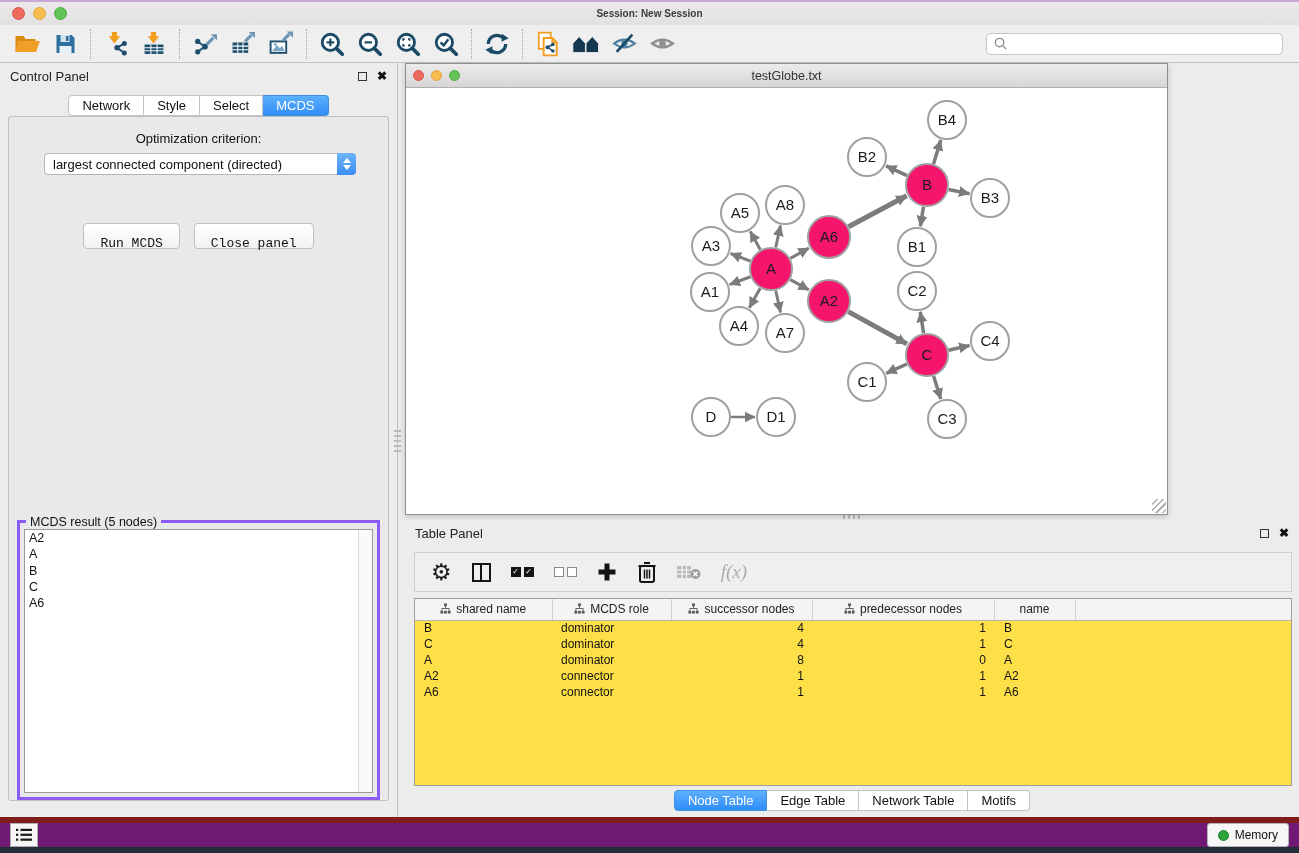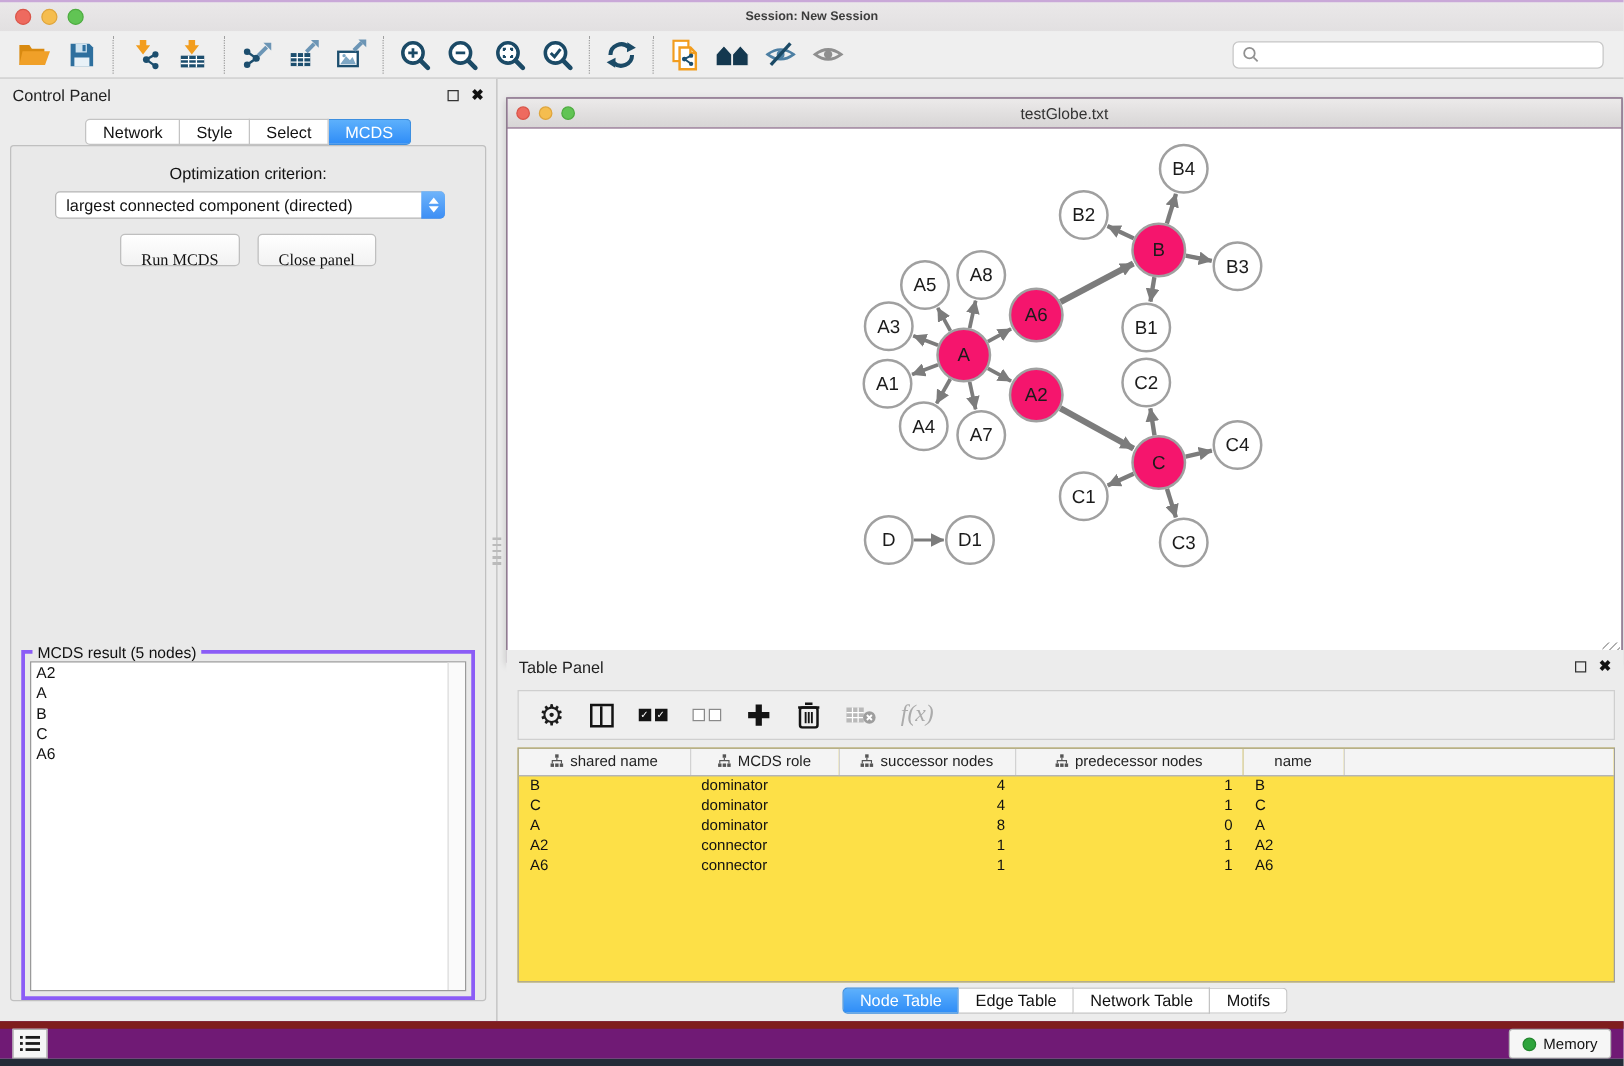--- a/index.html
+++ b/index.html
@@ -64,40 +64,40 @@
     background:linear-gradient(#6fb4fa,#3c8ef5); border-radius:0 4px 4px 0;
     display:flex; flex-direction:column; align-items:center; justify-content:center; gap:2px; }
   .chev-up { width:0; height:0; border-left:4px solid transparent;
     border-right:4px solid transparent; border-bottom:5px solid #fff; }
   .chev-dn { width:0; height:0; border-left:4px solid transparent;
     border-right:4px solid transparent; border-top:5px solid #fff; }
   #cp-buttons { position:absolute; top:70px; left:0; right:0;
     display:flex; justify-content:center; gap:14px; }
   .mac-btn { height:22px; padding:12px 16px; font-size:13px; color:#111;
     background:linear-gradient(#ffffff,#f2f2f2); border:1px solid #bfbfbf;
-    border-radius:4px; font-family:Liberation Serif, serif; }
+    border-radius:4px; font-family:Liberation Mono, monospace;margin-top:36px; }
   #result-box { position:absolute; left:8px; right:8px; bottom:0; height:280px;
     border:3px solid #8b5cf6; }
   #result-title { position:absolute; top:-8px; left:6px; background:#e9e9e9;
     padding:0 4px; font-size:12.5px; color:#111; }
   #result-list { position:absolute; left:4px; right:4px; top:6px; bottom:4px;
     background:#fff; border:1px solid #9a9a9a; overflow:hidden; }
   #result-scroll { position:absolute; right:0; top:0; bottom:0; width:14px;
     background:#fafafa; border-left:1px solid #dcdcdc; }
   .result-item { font-size:12.5px; color:#111; line-height:16.3px; padding-left:4px; }
 
   
   .vgrip { left:394px; top:430px; width:7px; height:22px;
     background:repeating-linear-gradient(#bbb 0 2px, transparent 2px 5px); }
   .hgrip { left:843px; top:514px; width:18px; height:5px;
     background:repeating-linear-gradient(90deg,#bbb 0 2px, transparent 2px 5px); }
 
   
-  #net-win { left:405px; top:63px; width:893px; height:452px; background:#701a75;
-    border:1px solid #8e8e8e; box-shadow:0 2px 6px rgba(0,0,0,.18);margin-top:15px; }
+  #net-win { left:405px; top:63px; width:763px; height:452px; background:#f9a8d4;
+    border:1px solid #8e8e8e; box-shadow:0 2px 6px rgba(0,0,0,.18); }
   #net-titlebar { height:24px; background:linear-gradient(#eceaea,#d7d5d5);
     border-bottom:1px solid #b2b0b0; display:flex; align-items:center; position:relative; }
   #net-titlebar .tl { width:11px; height:11px; margin-left:7px; }
   #net-title { position:absolute; left:0; right:0; text-align:center;
     font-size:12.5px; color:#333; }
   #net-canvas { position:absolute; left:0; top:24px; right:0; bottom:0; background:#fff; }
   #resize-grip { position:absolute; right:1px; bottom:1px; width:14px; height:14px;
     background:repeating-linear-gradient(135deg, transparent 0 3px, #b0b0b0 3px 4.5px); }
 
   

